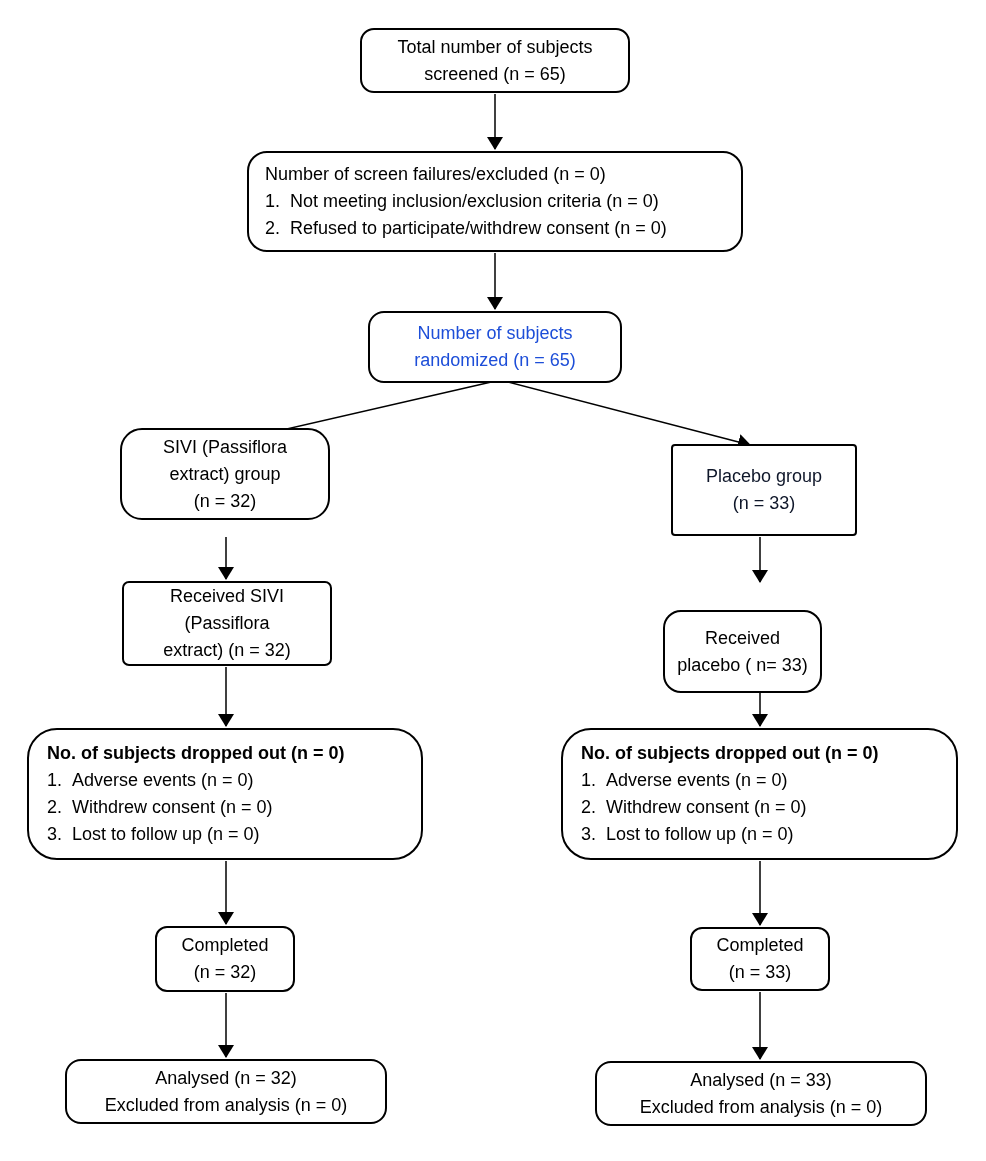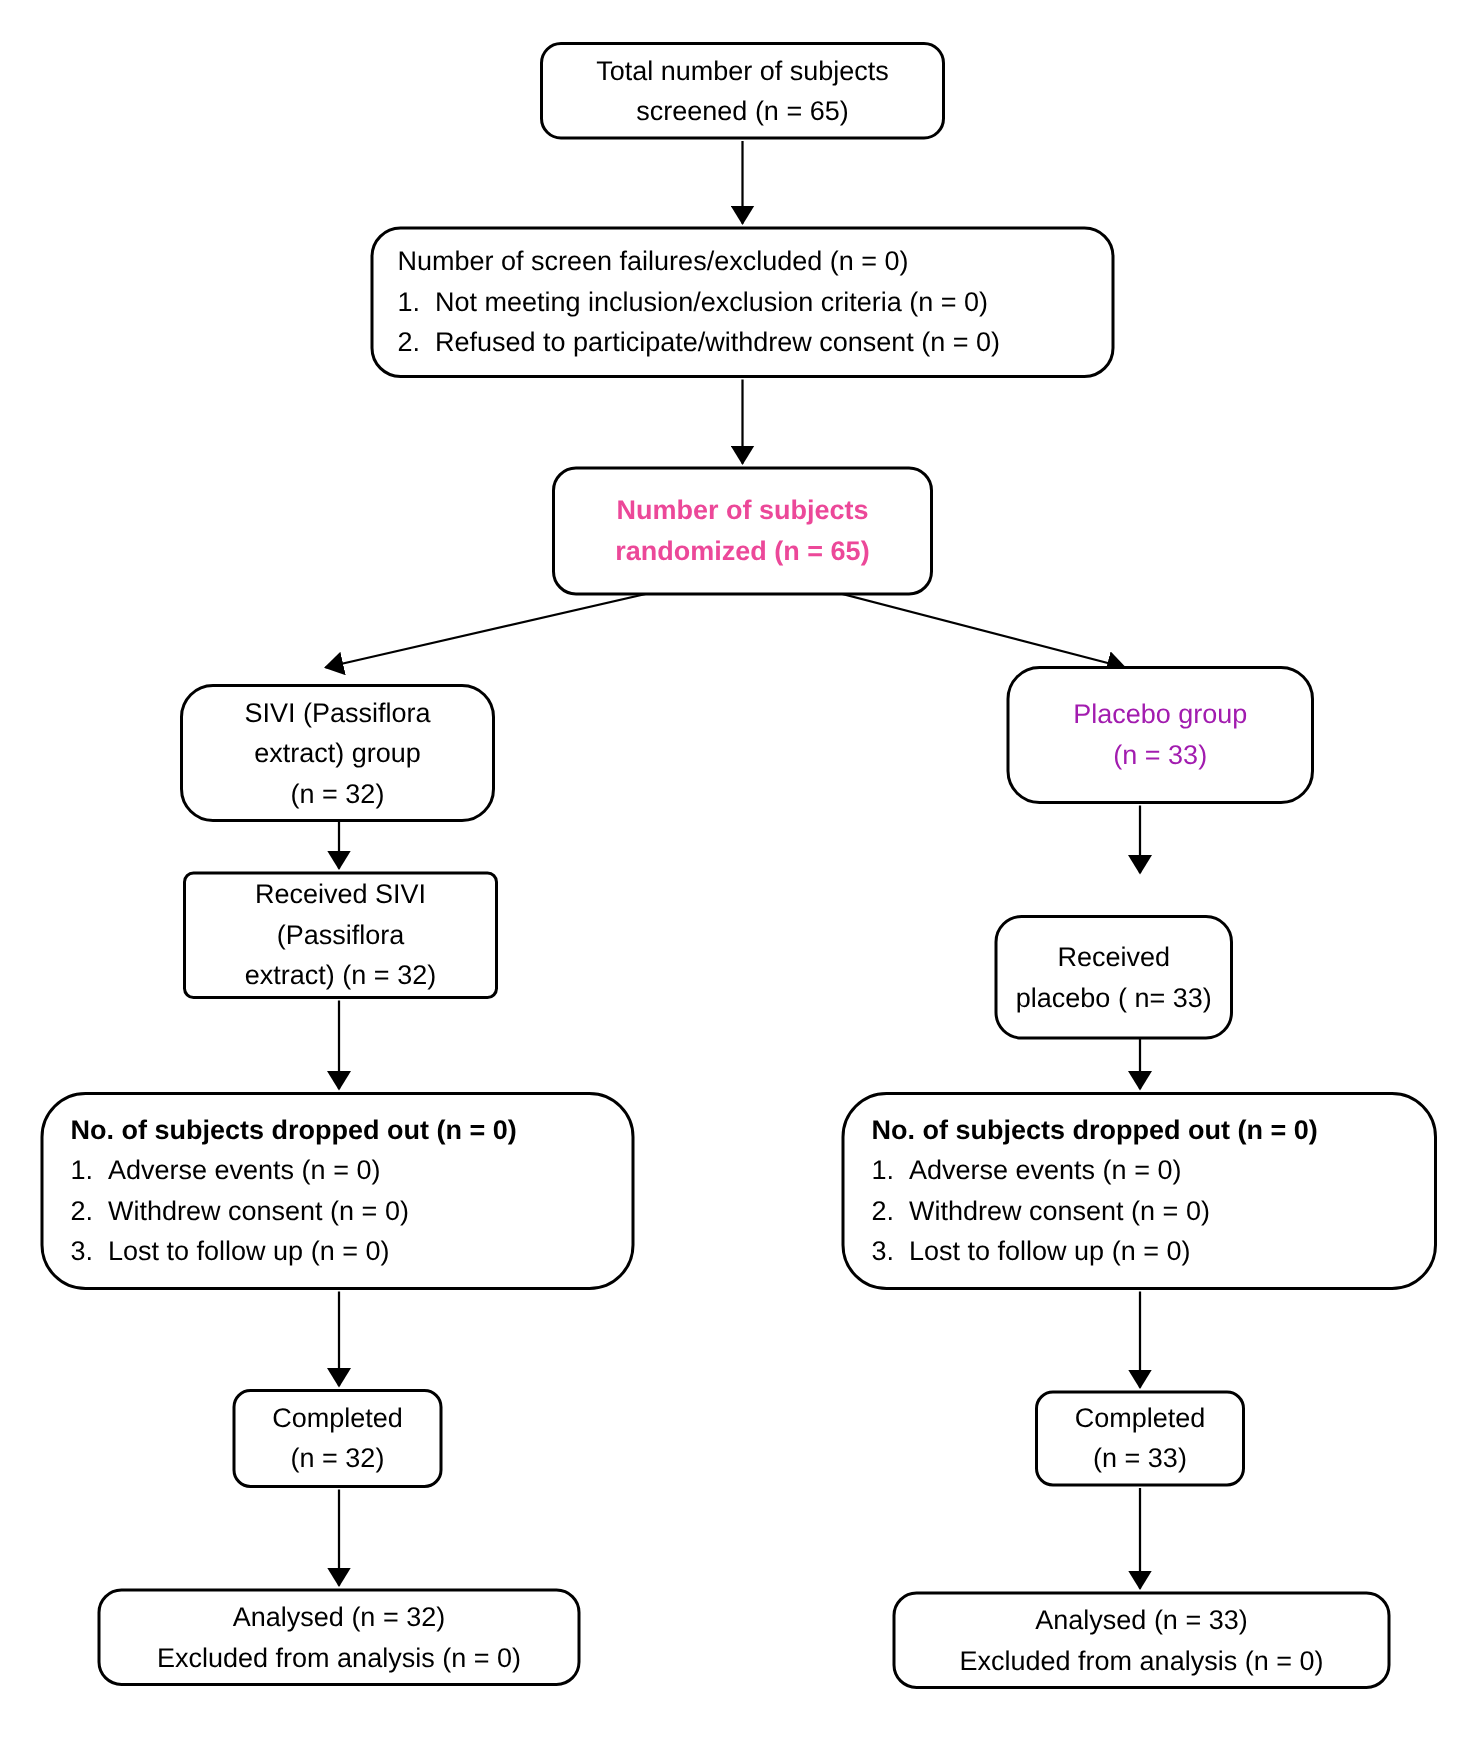--- a/index.html
+++ b/index.html
@@ -60,30 +60,30 @@
   <div id="nodes-layer">
       <div class="node center" style="left: 360px; top: 28px; width: 270px; height: 65px; border-radius: 14px; border-color: rgb(0, 0, 0); color: rgb(0, 0, 0);">
         <div class="line">Total number of subjects</div>
         <div class="line">screened (n = 65)</div>
       </div>
       <div class="node left" style="left: 247px; top: 151px; width: 496px; height: 101px; border-radius: 20px; border-color: rgb(0, 0, 0); color: rgb(0, 0, 0); padding-left: 16px; padding-right: 17px;">
         <div class="line">Number of screen failures/excluded (n = 0)</div>
         <div class="line">1.&nbsp;&nbsp;Not meeting inclusion/exclusion criteria (n = 0)</div>
         <div class="line">2.&nbsp;&nbsp;Refused to participate/withdrew consent (n = 0)</div>
       </div>
-      <div class="node center" style="left: 368px; top: 311px; width: 254px; height: 86px; border-radius: 16px; border-color: rgb(0, 0, 0); color: #ec4899; font-weight: bold;">
+      <div class="node center" style="left: 368px; top: 311px; width: 254px; height: 72px; border-radius: 16px; border-color: rgb(0, 0, 0); color: #1d4ed8;">
         <div class="line">Number of subjects</div>
         <div class="line">randomized (n = 65)</div>
       </div>
-      <div class="node center" style="left: 120px; top: 456px; width: 210px; height: 92px; border-radius: 22px; border-color: rgb(0, 0, 0); color: rgb(0, 0, 0);">
+      <div class="node center" style="left: 120px; top: 428px; width: 210px; height: 92px; border-radius: 22px; border-color: rgb(0, 0, 0); color: rgb(0, 0, 0);">
         <div class="line">SIVI (Passiflora</div>
         <div class="line">extract) group</div>
         <div class="line">(n = 32)</div>
       </div>
-      <div class="node center" style="left: 671px; top: 444px; width: 205px; height: 92px; border-radius: 22px; border-color: rgb(0, 0, 0); color: #a21caf;">
+      <div class="node center" style="left: 671px; top: 444px; width: 186px; height: 92px; border-radius: 4px; border-color: rgb(0, 0, 0); color: #0f172a;">
         <div class="line">Placebo group</div>
         <div class="line">(n = 33)</div>
       </div>
       <div class="node center" style="left: 122px; top: 581px; width: 210px; height: 85px; border-radius: 7px; border-color: rgb(0, 0, 0); color: rgb(0, 0, 0);">
         <div class="line">Received SIVI</div>
         <div class="line">(Passiflora</div>
         <div class="line">extract) (n = 32)</div>
       </div>
       <div class="node center" style="left: 663px; top: 610px; width: 159px; height: 83px; border-radius: 18px; border-color: rgb(0, 0, 0); color: rgb(0, 0, 0);">
         <div class="line">Received</div>

